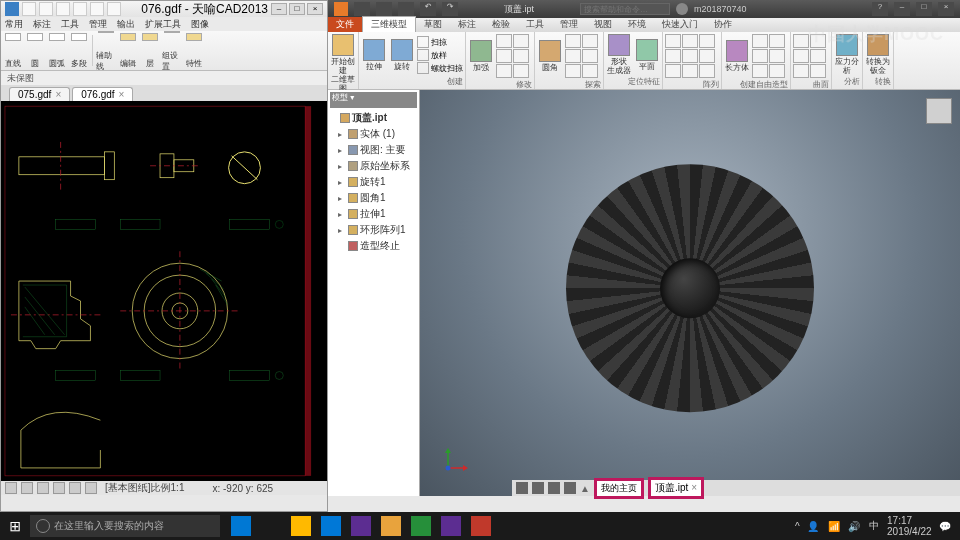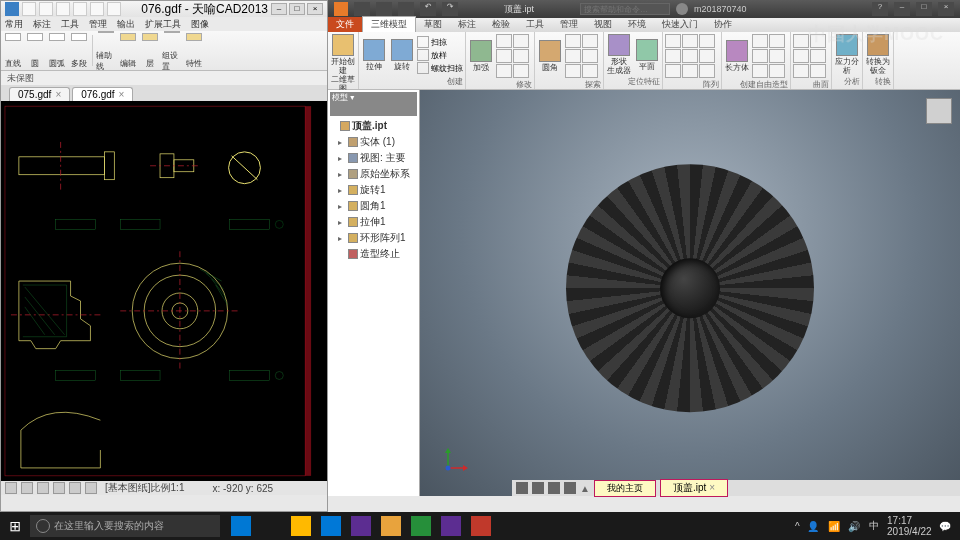--- a/index.html
+++ b/index.html
@@ -42,33 +42,33 @@
 .rgroup-lbl{font-size:8px;color:#666;text-align:right;padding-top:1px}
 .big-btn{width:26px;display:flex;flex-direction:column;align-items:center;gap:1px}
 .big-btn .ico{width:22px;height:22px;border:1px solid #888}
 .big-btn .lbl{font-size:8px;color:#333;text-align:center;line-height:9px}
 .sm-col{display:flex;flex-direction:column;gap:1px}
 .sm-btn{width:16px;height:14px;border:1px solid #aaa;background:#f4f4f4}
 .sm-row{display:flex;align-items:flex-end;gap:2px;font-size:8px}
 .sm-row .ico{width:12px;height:12px;border:1px solid #aaa}
 .inv-work{position:relative;height:406px;display:flex}
 .inv-tree{width:92px;background:#fff;border-right:1px solid #aaa;padding:2px;overflow:hidden}
-.tree-hdr{height:24px;background:#888;color:#fff;font-size:8px;padding:0 2px;margin-bottom:2px}
+.tree-hdr{height:16px;background:#888;color:#fff;font-size:8px;padding:0 2px;margin-bottom:2px}
 .tree-item{display:flex;align-items:center;gap:2px;padding:1px 0 1px 8px;font-size:9px;color:#333}
 .tree-item.root{padding-left:0;font-weight:bold}
 .tree-item .ti{width:10px;height:10px;border:1px solid #888}
 .tree-item .exp{width:8px;font-size:8px;color:#666}
 .inv-3d{flex:1;position:relative;background:radial-gradient(ellipse at 50% 35%,#a8b4c0 0%,#6a7886 60%,#4a5560 100%)}
 .viewcube{position:absolute;right:8px;top:8px;width:26px;height:26px;background:#d0d0d0;border:1px solid #888}
 .axis{position:absolute;left:20px;bottom:20px;width:30px;height:30px}
 .wheel{position:absolute;left:50%;top:50%;transform:translate(-50%,-52%);width:240px;height:240px;border-radius:50%;background:radial-gradient(circle at 45% 40%,#5a5a5a,#2a2a2a 60%,#1a1a1a);box-shadow:inset -10px -10px 30px rgba(0,0,0,0.6),inset 10px 10px 20px rgba(120,120,120,0.3)}
 .wheel::after{content:"";position:absolute;left:50%;top:50%;width:60px;height:60px;transform:translate(-50%,-50%);border-radius:50%;background:radial-gradient(circle at 40% 35%,#444,#1a1a1a 70%);box-shadow:inset 3px 3px 8px rgba(0,0,0,0.8)}
 .gear-edge{position:absolute;inset:-4px;border-radius:50%;background:repeating-conic-gradient(#222 0deg 6deg,#3a3a3a 6deg 12deg);z-index:-1}
 .inv-btm-tabs{height:16px;background:#ddd;display:flex;align-items:center;padding:0 4px;gap:4px;position:absolute;bottom:0;left:92px;right:0}
-.btab{padding:1px 12px;font-size:9px;background:#fef9c3;border:1px solid #be185d}
+.btab{padding:1px 4px;font-size:9px;background:#ffffff;border:3px solid #be185d}
 .btab .x{margin-left:3px;color:#888}
 .btm-ico{width:12px;height:12px;background:#666}
 .inv-status{position:absolute;left:328px;bottom:14px;width:632px;height:14px;background:#e8e8e8;font-size:9px;padding:0 4px;display:flex;justify-content:space-between;align-items:center;color:#555}
 .mooc{position:absolute;right:16px;top:22px;font-size:18px;color:rgba(220,220,220,0.35);font-weight:bold;letter-spacing:1px;z-index:50}
 .taskbar{position:absolute;left:0;bottom:0;width:960px;height:28px;background:#1a1a1a;display:flex;align-items:center}
 .tb-start{width:30px;height:28px;display:flex;align-items:center;justify-content:center;color:#fff;font-size:14px}
 .tb-search{width:190px;height:22px;background:#333;display:flex;align-items:center;padding:0 6px;gap:4px;color:#aaa;font-size:10px;margin-right:6px}
 .tb-search .sico{width:14px;height:14px;border:1.5px solid #888;border-radius:50%}
 .tb-icon{width:30px;height:28px;display:flex;align-items:center;justify-content:center}
 .tb-icon .app{width:20px;height:20px}

